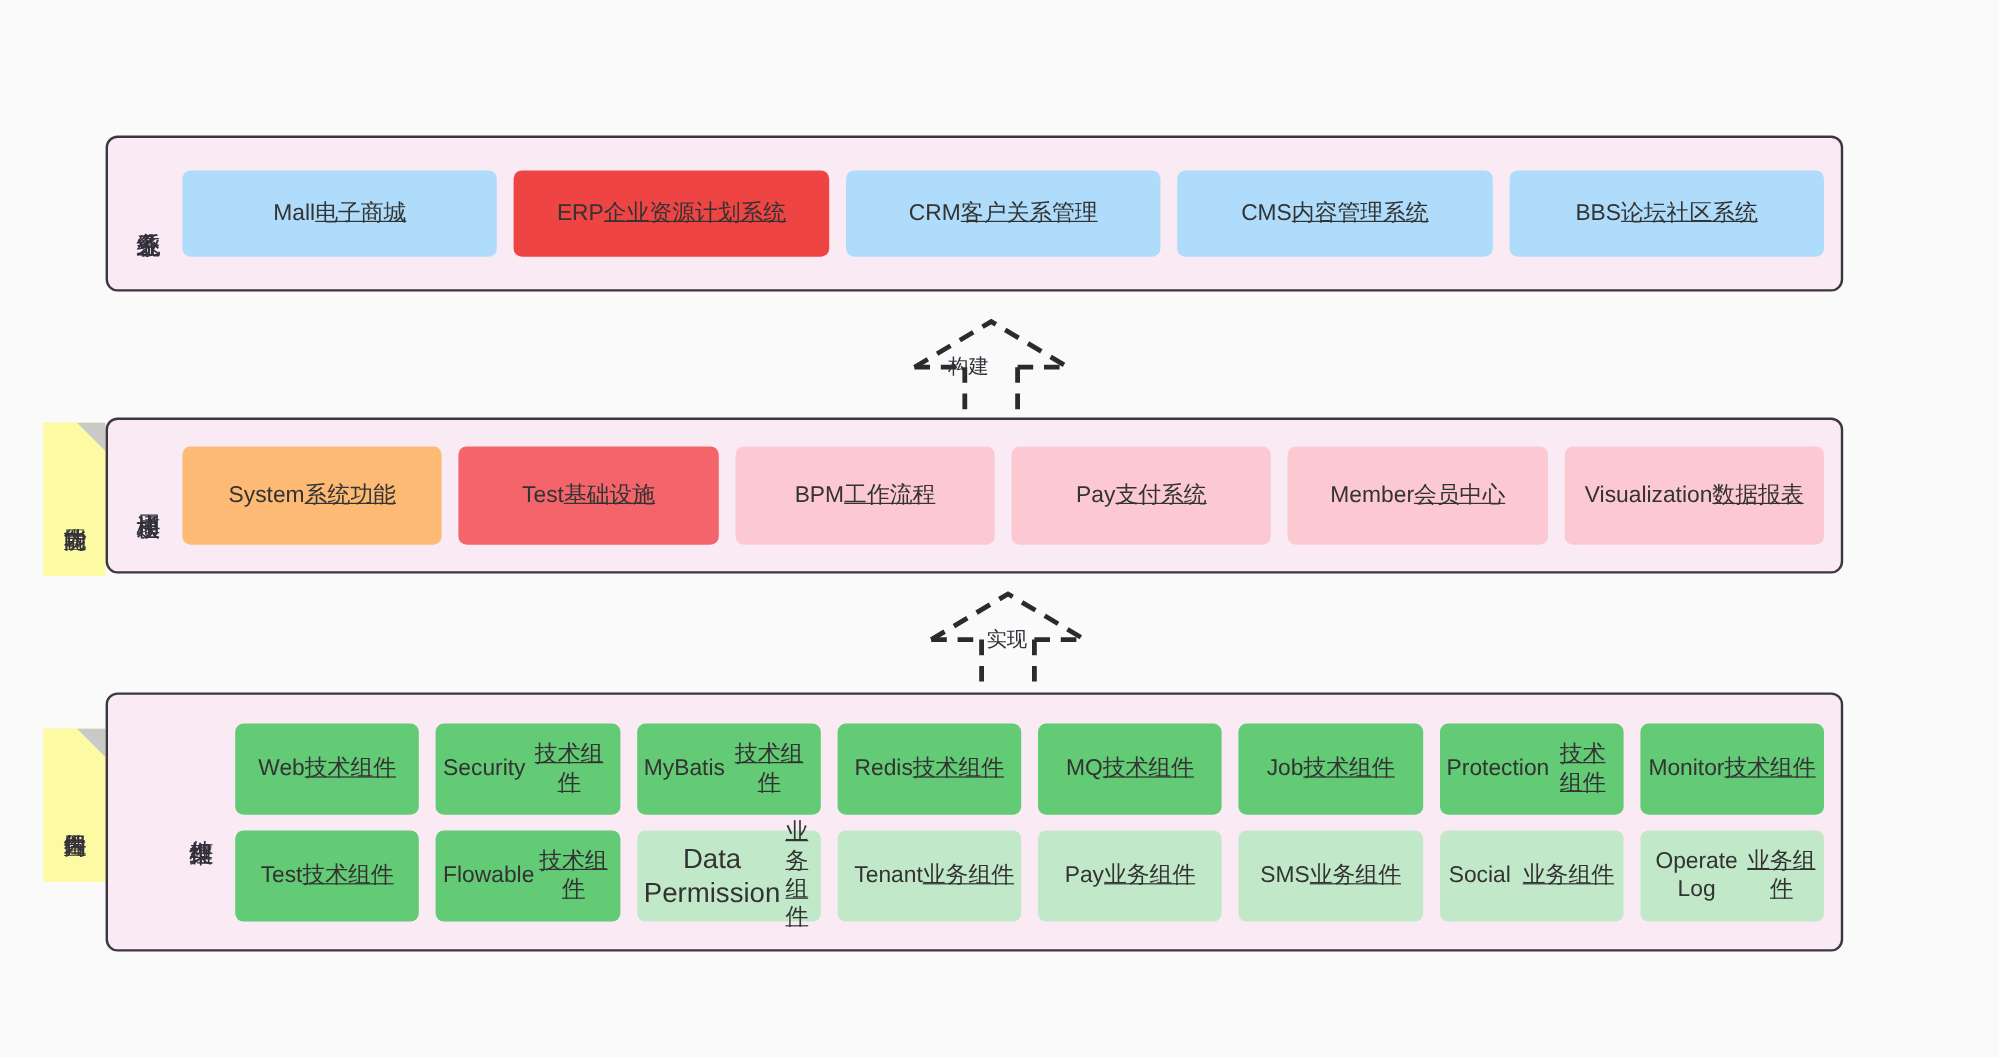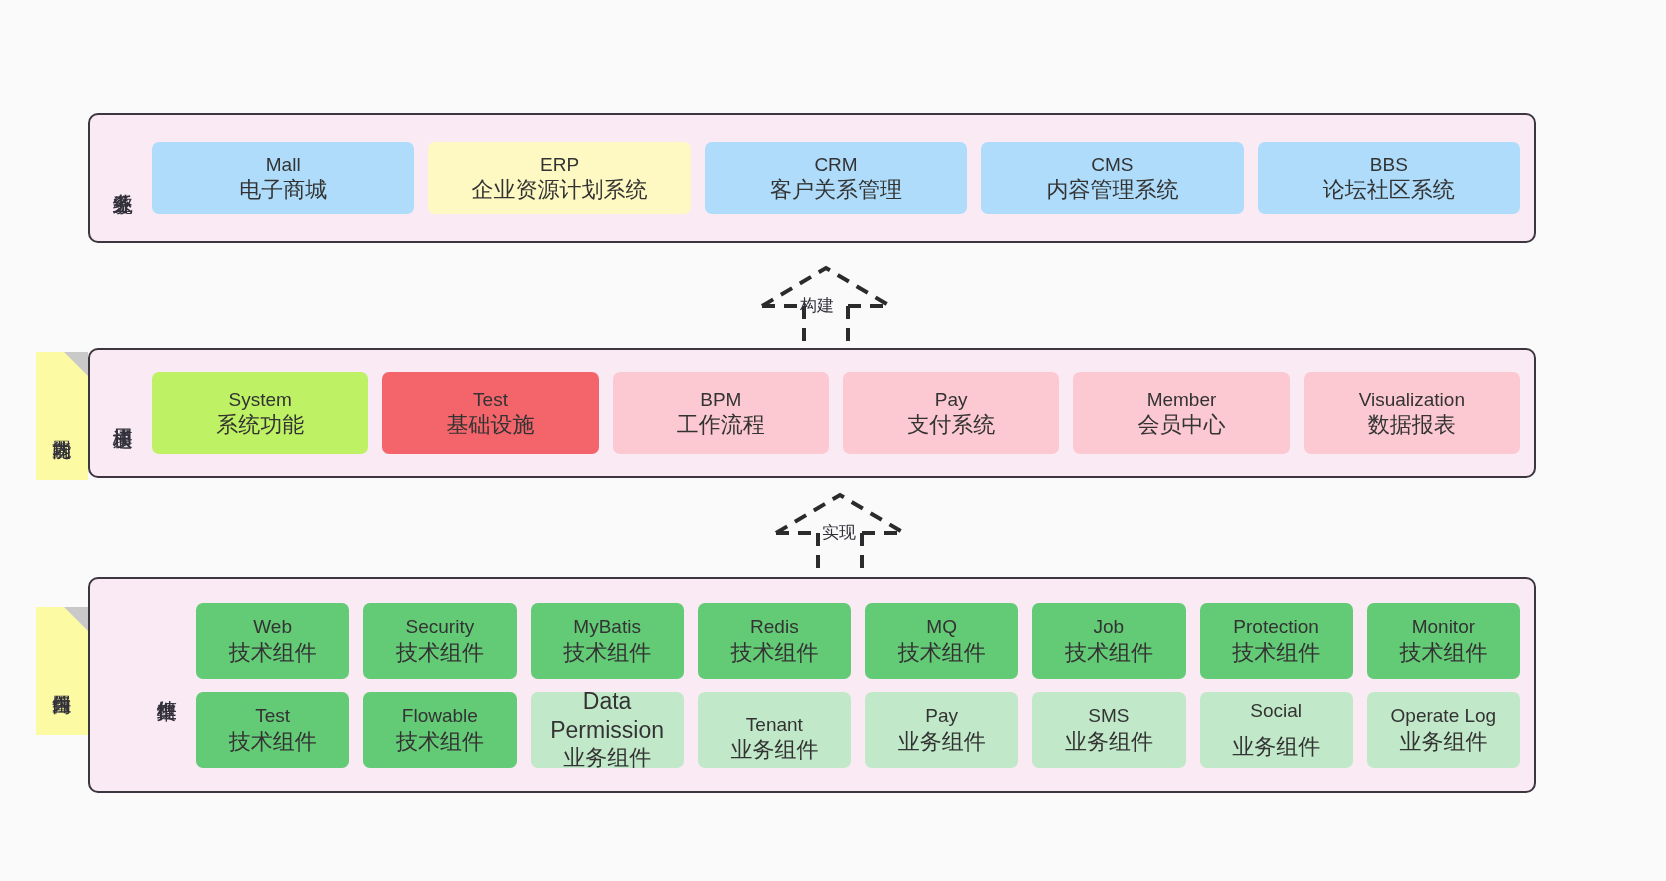--- a/index.html
+++ b/index.html
@@ -67,31 +67,31 @@
     align-items: stretch;
     gap: 14px;
   }
   .row + .row { margin-top: 13px; border-radius: 16px; }
 
   
   .node {
     flex: 1 1 0;
     border-radius: 7px;
     display: flex;
-    flex-direction: column;
+    flex-direction: row;
     align-items: center;
     justify-content: center;
     text-align: center;
     color: #333333;
     line-height: 1.24;
     box-sizing: border-box;
     padding: 4px 6px;
   }
   .node .t1 { font-size: 19px; }
-  .node .t2 { font-size: 22px; }
+  .node .t2 { font-size: 19px; text-decoration: underline; }
   .node.three .t1 { font-size: 23px; }
 
   .h-business .node { height: 72px; }
   .h-module   .node { height: 82px; }
   .h-frame    .node { height: 76px; }
 
   
   .c-blue        { background: #aedcfa; }
   .c-red         { background: #f4656b; }
   .c-pink        { background: #fcc9d2; }
@@ -147,21 +147,21 @@
 <div id="canvas">
 
   <div class="layer h-business" id="layer-business" style="left:88px; top:113px; width:1448px; height:130px;">
     <div class="layer-label">业务系统</div>
     <div class="layer-body">
       <div class="row">
         <div class="node c-blue" style="background: rgb(174, 220, 250);">
           <span class="t1">Mall</span>
           <span class="t2">电子商城</span>
         </div>
-        <div class="node c-blue" style="background: #fef9c3;">
+        <div class="node c-blue" style="background: #ef4444;">
           <span class="t1">ERP</span>
           <span class="t2">企业资源计划系统</span>
         </div>
         <div class="node c-blue" style="background: rgb(174, 220, 250);">
           <span class="t1">CRM</span>
           <span class="t2">客户关系管理</span>
         </div>
         <div class="node c-blue" style="background: rgb(174, 220, 250);">
           <span class="t1">CMS</span>
           <span class="t2">内容管理系统</span>
@@ -177,33 +177,33 @@
   <div class="uml-arrow" id="arrow-build" style="left:756px; top:262px; width:150px; height:82px;">
     <svg width="150" height="82" viewBox="0 0 150 82" fill="none">
 
       <path d="M 6 44 L 70 6 L 134 44" stroke="#2b2b2b" stroke-width="4" stroke-dasharray="13 9" stroke-linecap="butt" fill="none"></path>
       <path d="M 6 44 L 48 44" stroke="#2b2b2b" stroke-width="4" stroke-dasharray="13 9" fill="none"></path>
       <path d="M 92 44 L 134 44" stroke="#2b2b2b" stroke-width="4" stroke-dasharray="13 9" fill="none"></path>
 
       <path d="M 48 44 L 48 80" stroke="#2b2b2b" stroke-width="4" stroke-dasharray="13 9" fill="none"></path>
       <path d="M 92 44 L 92 80" stroke="#2b2b2b" stroke-width="4" stroke-dasharray="13 9" fill="none"></path>
     </svg>
-    <span class="arrow-label" style="left:44px; top:35px;">构建</span>
+    <span class="arrow-label" style="left:34px; top:35px;">构建</span>
   </div>
 
   <div class="note" id="note-function" style="left: 36px; top: 352px; width: 52px; height: 128px; background: rgb(252, 250, 163);">
     <span class="fold"></span>
     <span class="note-text">内置功能</span>
   </div>
 
   <div class="layer h-module" id="layer-module" style="left:88px; top:348px; width:1448px; height:130px;">
     <div class="layer-label">通用模块</div>
     <div class="layer-body">
       <div class="row">
-        <div class="node c-red" style="background: #bef264;">
+        <div class="node c-red" style="background: #fdba74;">
           <span class="t1">System</span>
           <span class="t2">系统功能</span>
         </div>
         <div class="node c-red" style="background: rgb(244, 101, 107);">
           <span class="t1">Test</span>
           <span class="t2">基础设施</span>
         </div>
         <div class="node c-pink" style="background: rgb(252, 201, 210);">
           <span class="t1">BPM</span>
           <span class="t2">工作流程</span>

